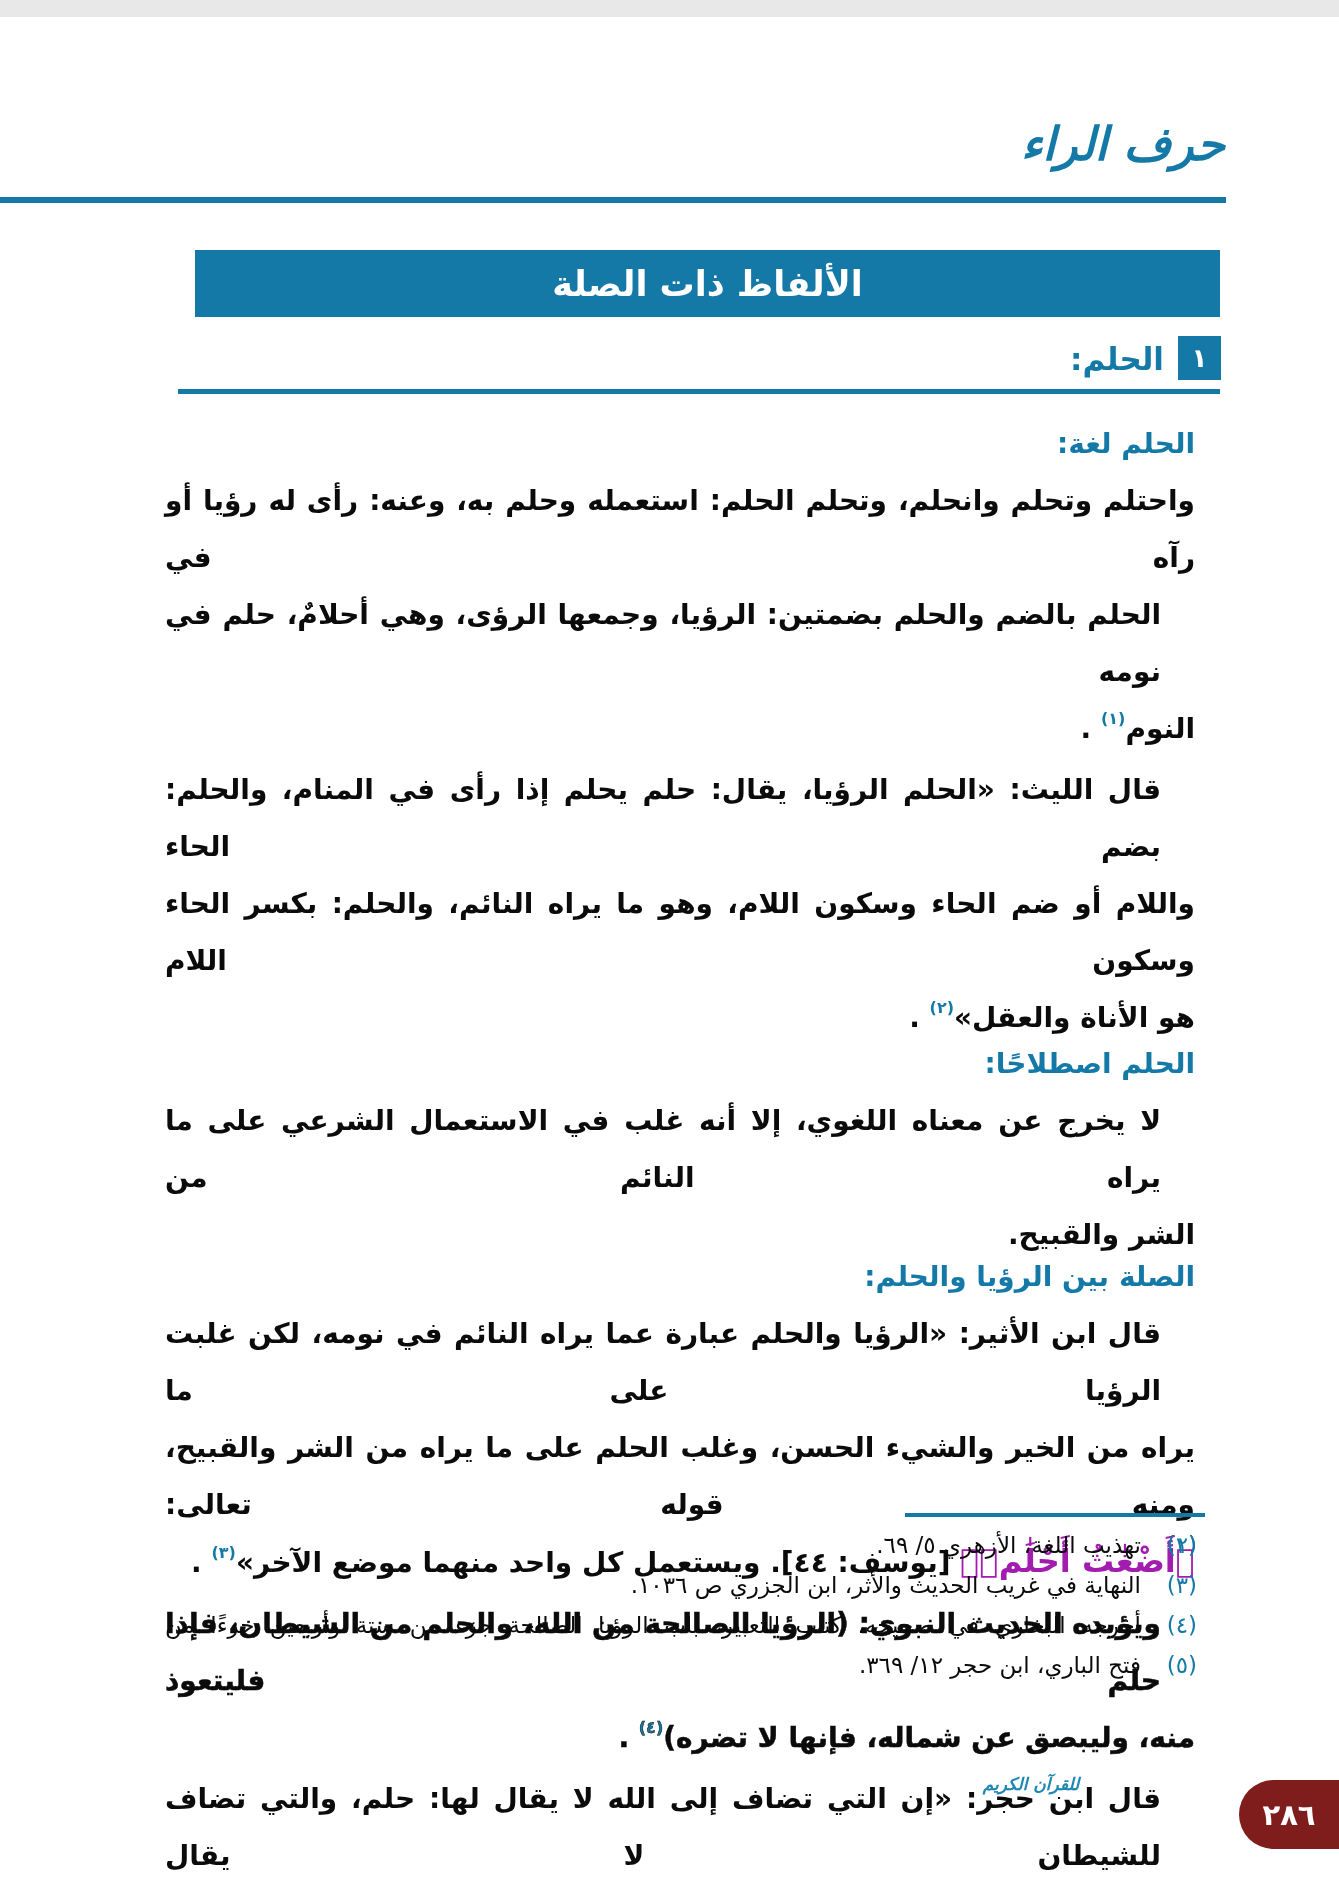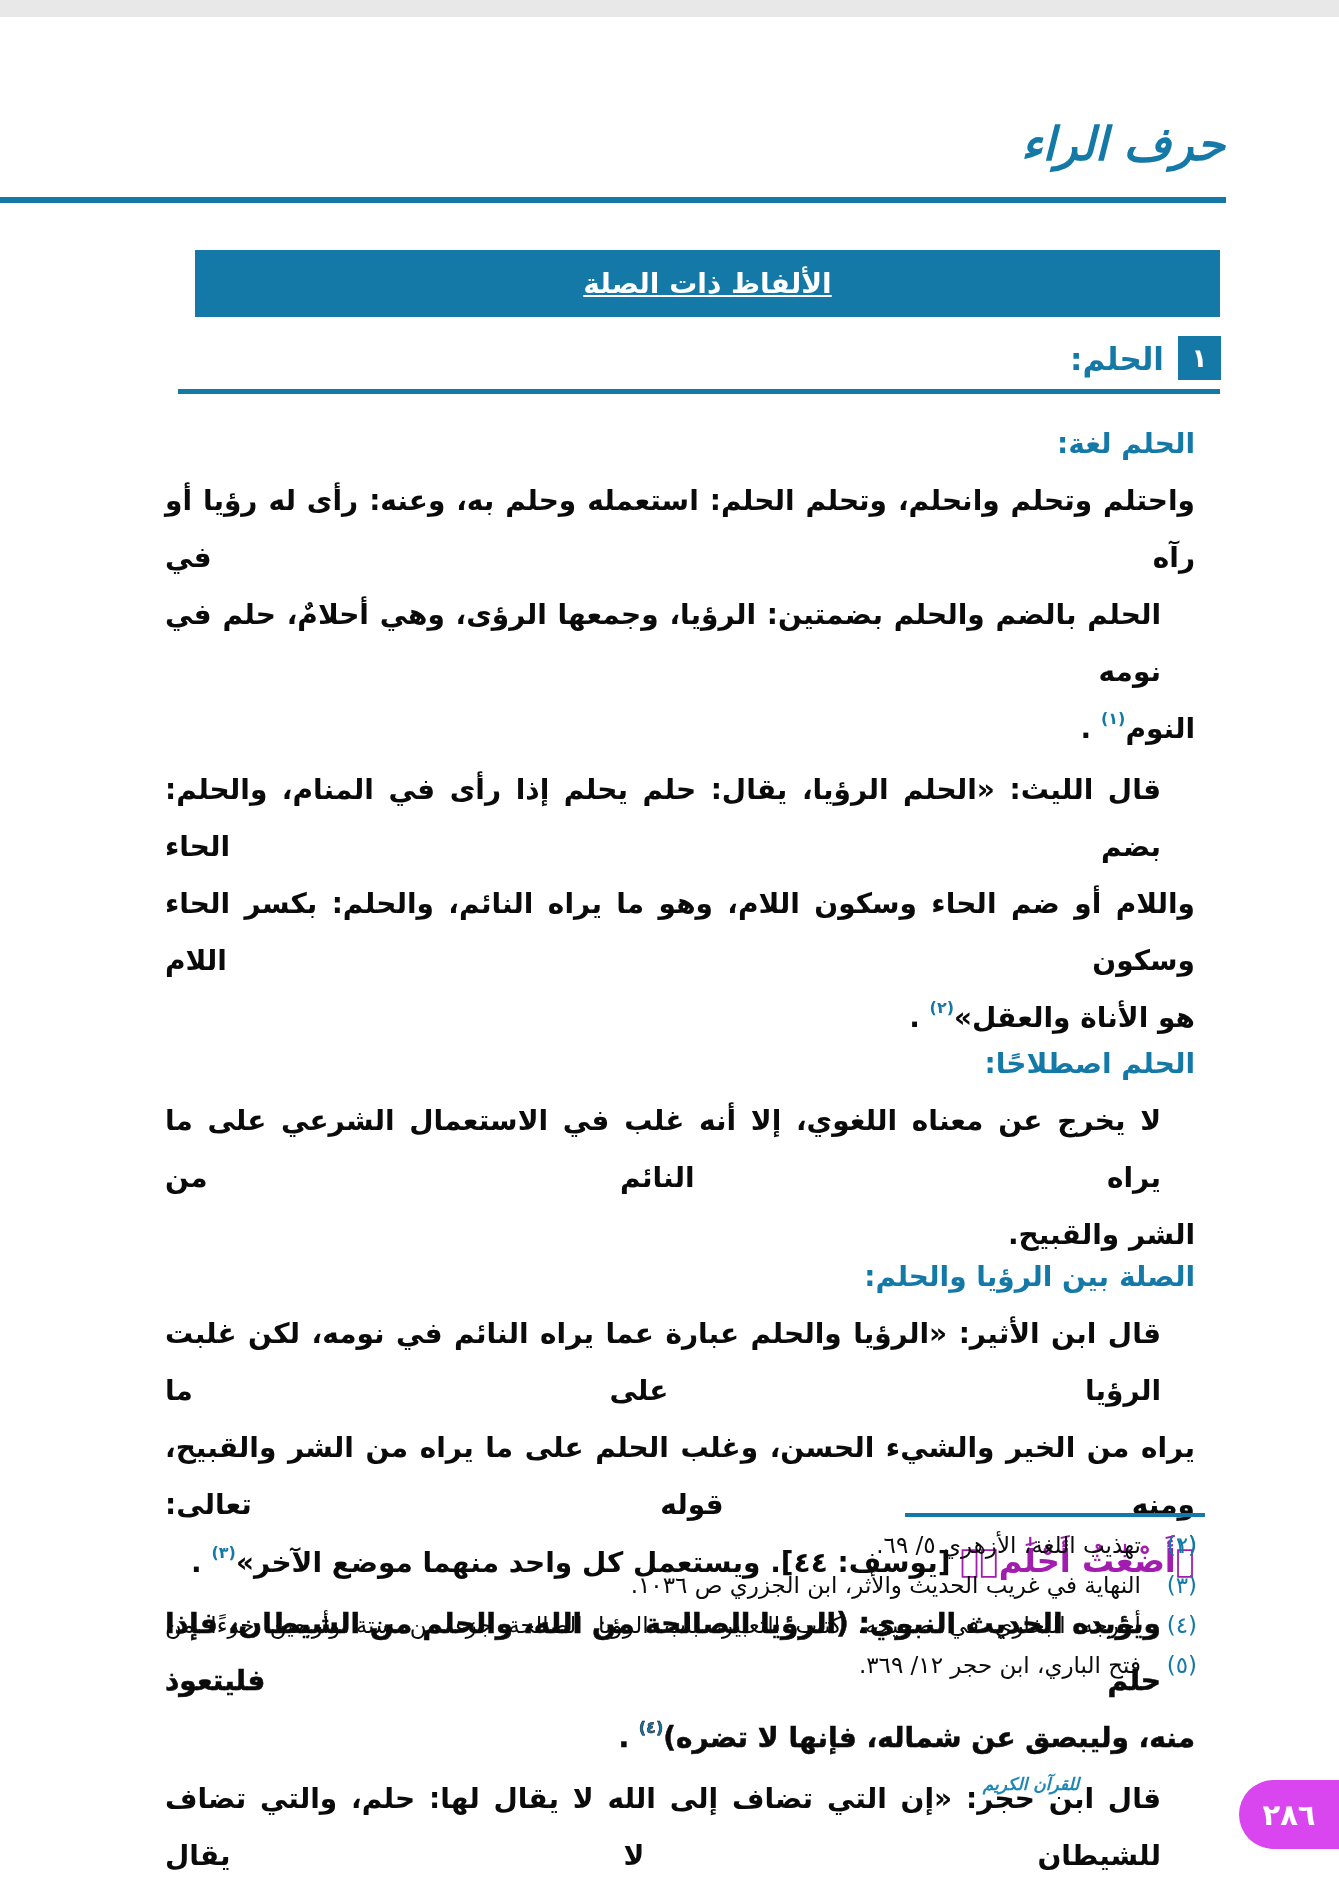--- a/index.html
+++ b/index.html
@@ -19,21 +19,21 @@
   }
   .header-rule{
     position:absolute;top:180px;left:0;
     width:1226px;height:6px;background:#1579a7;
   }
   
   .banner{
     position:absolute;top:233px;left:195px;width:1025px;height:67px;
     background:#1579a7;color:#ffffff;
     display:flex;align-items:center;justify-content:center;
-    font-size:28px;font-weight:bold;text-decoration:underline;
+    font-size:35px;font-weight:bold;
   }
   
   .entry-num{
     position:absolute;top:319px;left:1178px;width:43px;height:44px;
     background:#1579a7;color:#ffffff;
     display:flex;align-items:center;justify-content:center;
     font-size:26px;font-weight:bold;
   }
   .entry-title{
     position:absolute;top:324px;right:175px;
@@ -76,21 +76,21 @@
   .fn-just{text-align:justify;text-align-last:justify;}
   
   .logo{
     position:absolute;top:1754px;left:922px;width:218px;
     text-align:center;color:#1e87b4;font-weight:bold;font-style:italic;
   }
   .logo-line1{font-size:29px;line-height:36px;}
   .logo-line2{font-size:17px;line-height:26px;}
   .page-tab{
     position:absolute;top:1763px;right:0;width:100px;height:69px;
-    background:#d946ef;border-radius:36px 0 0 36px;
+    background:#7f1d1d;border-radius:36px 0 0 36px;
     color:#ffffff;display:flex;align-items:center;justify-content:center;
     font-size:29px;font-weight:bold;letter-spacing:4px;
   }
 </style>
 </head>
 <body>
 
 <div class="page">
 
   <div class="chapter-title">حرف الراء</div>

